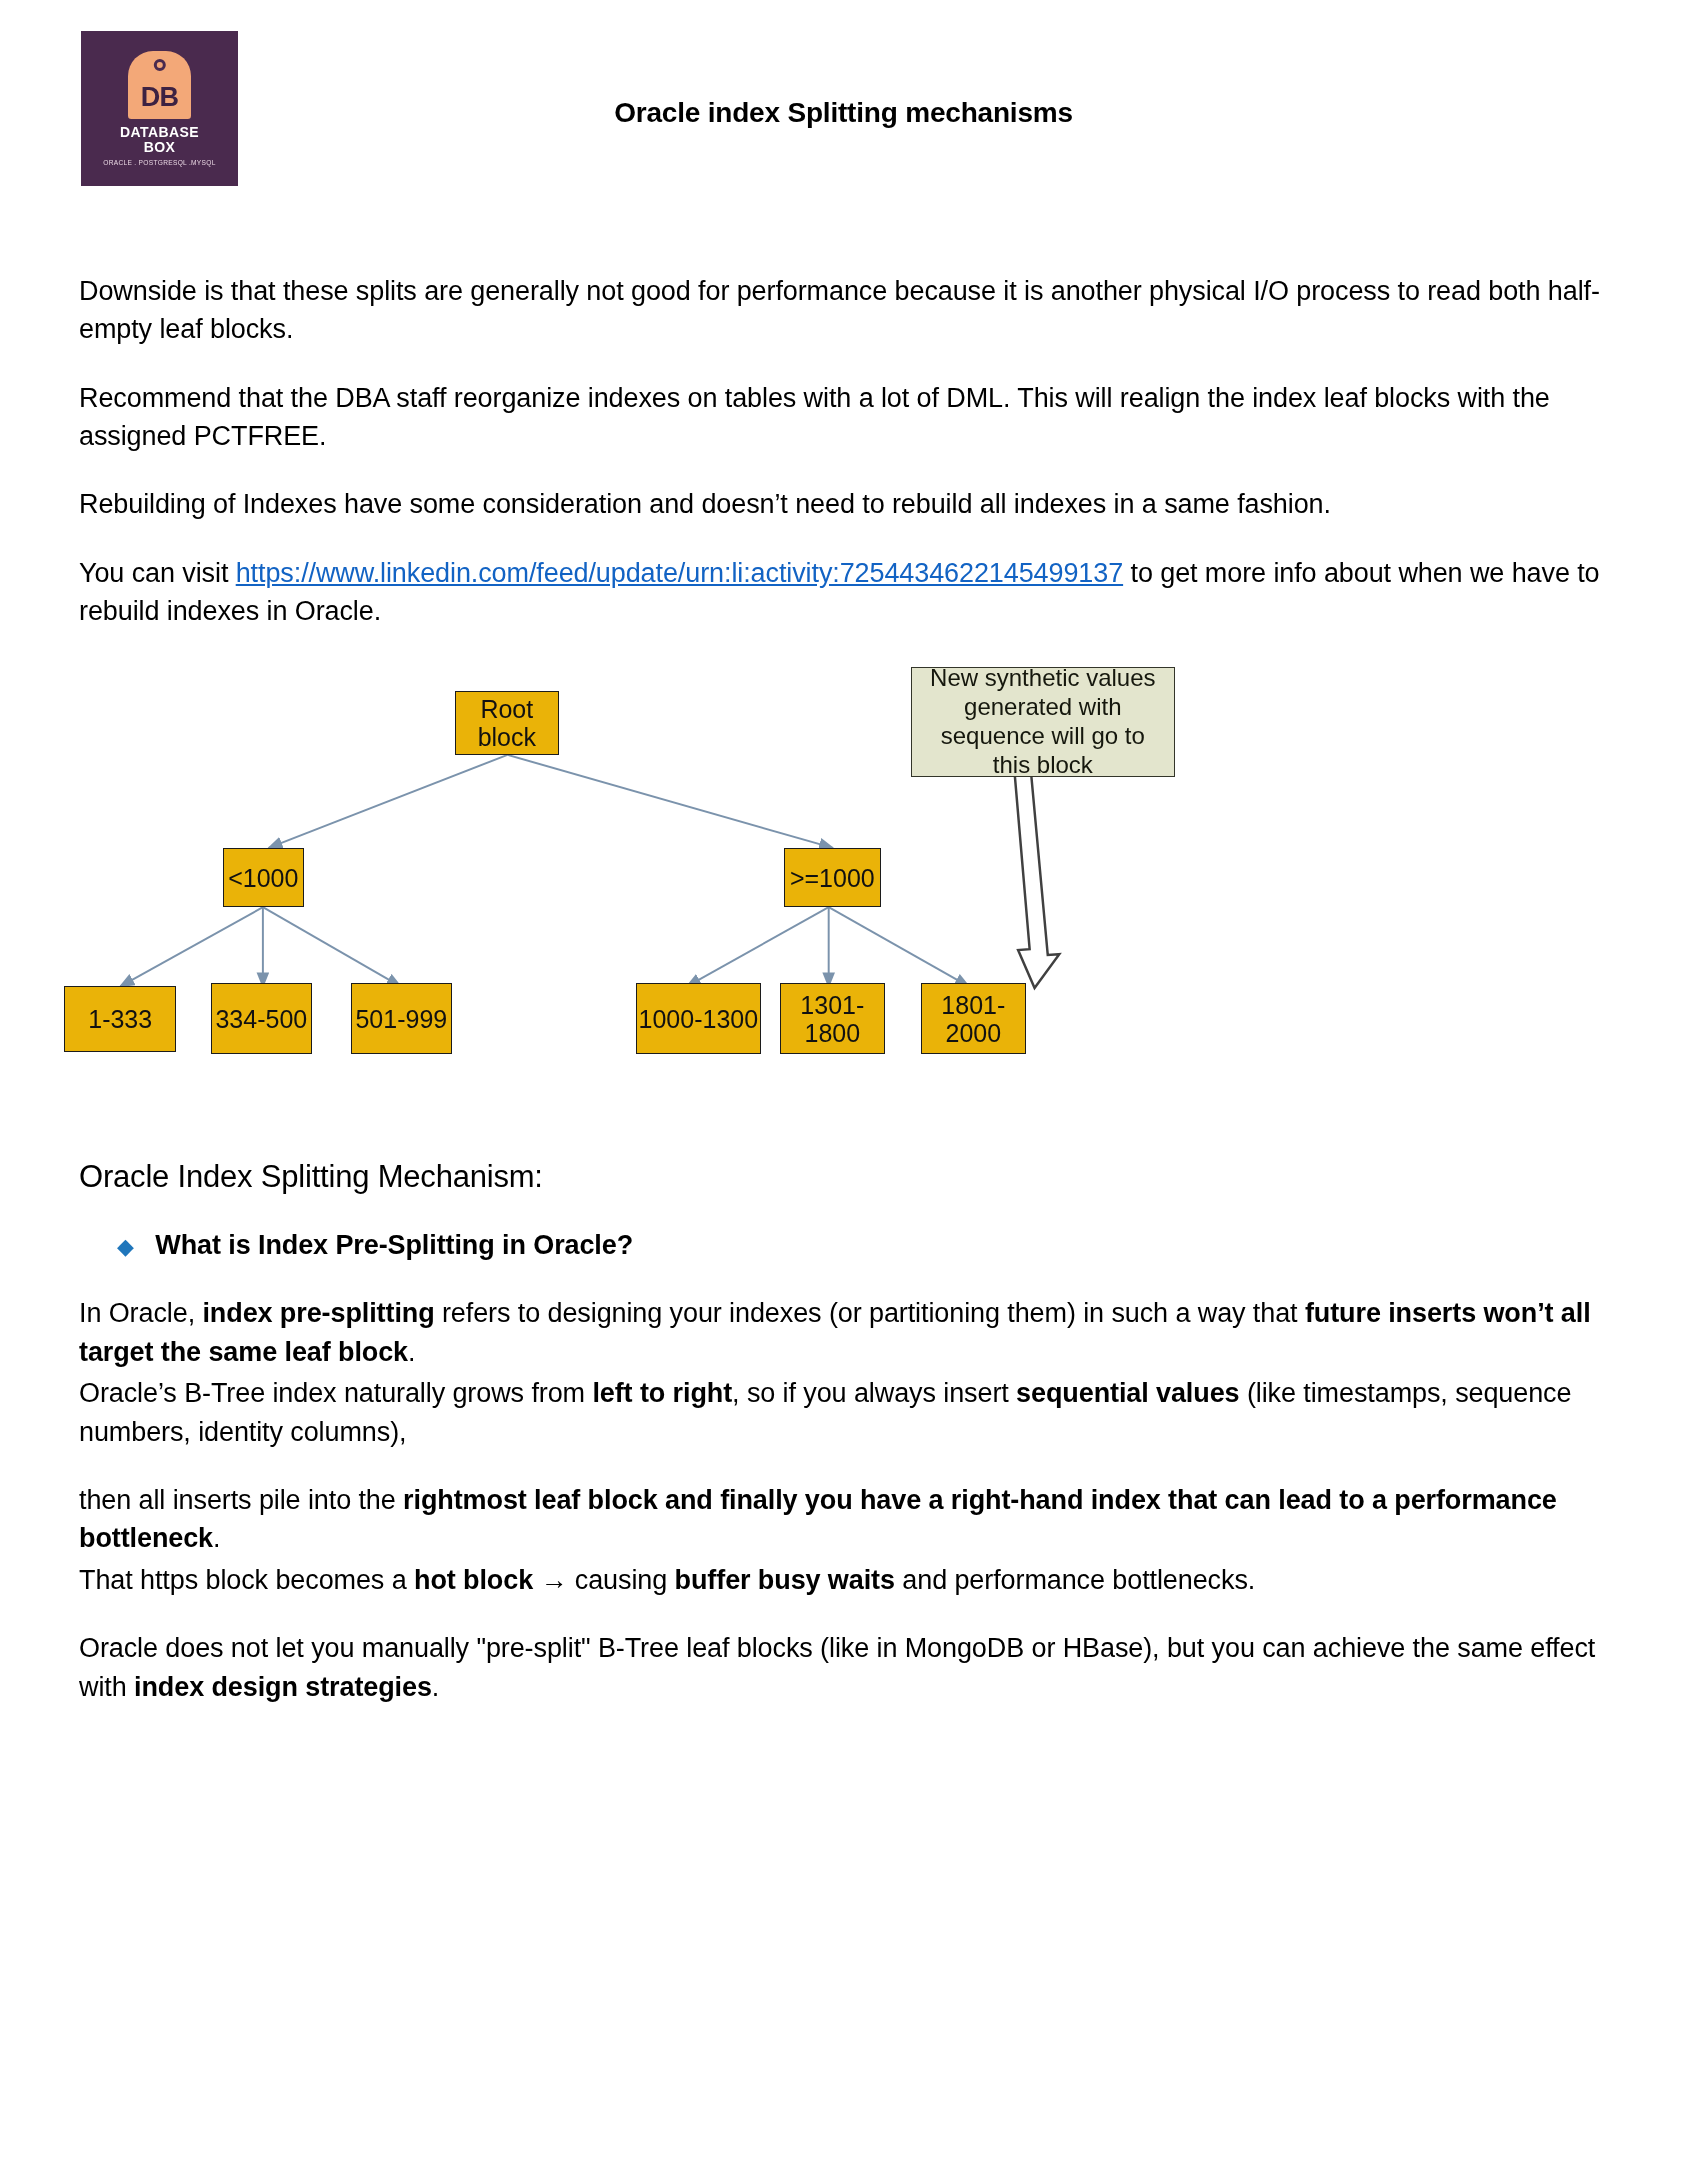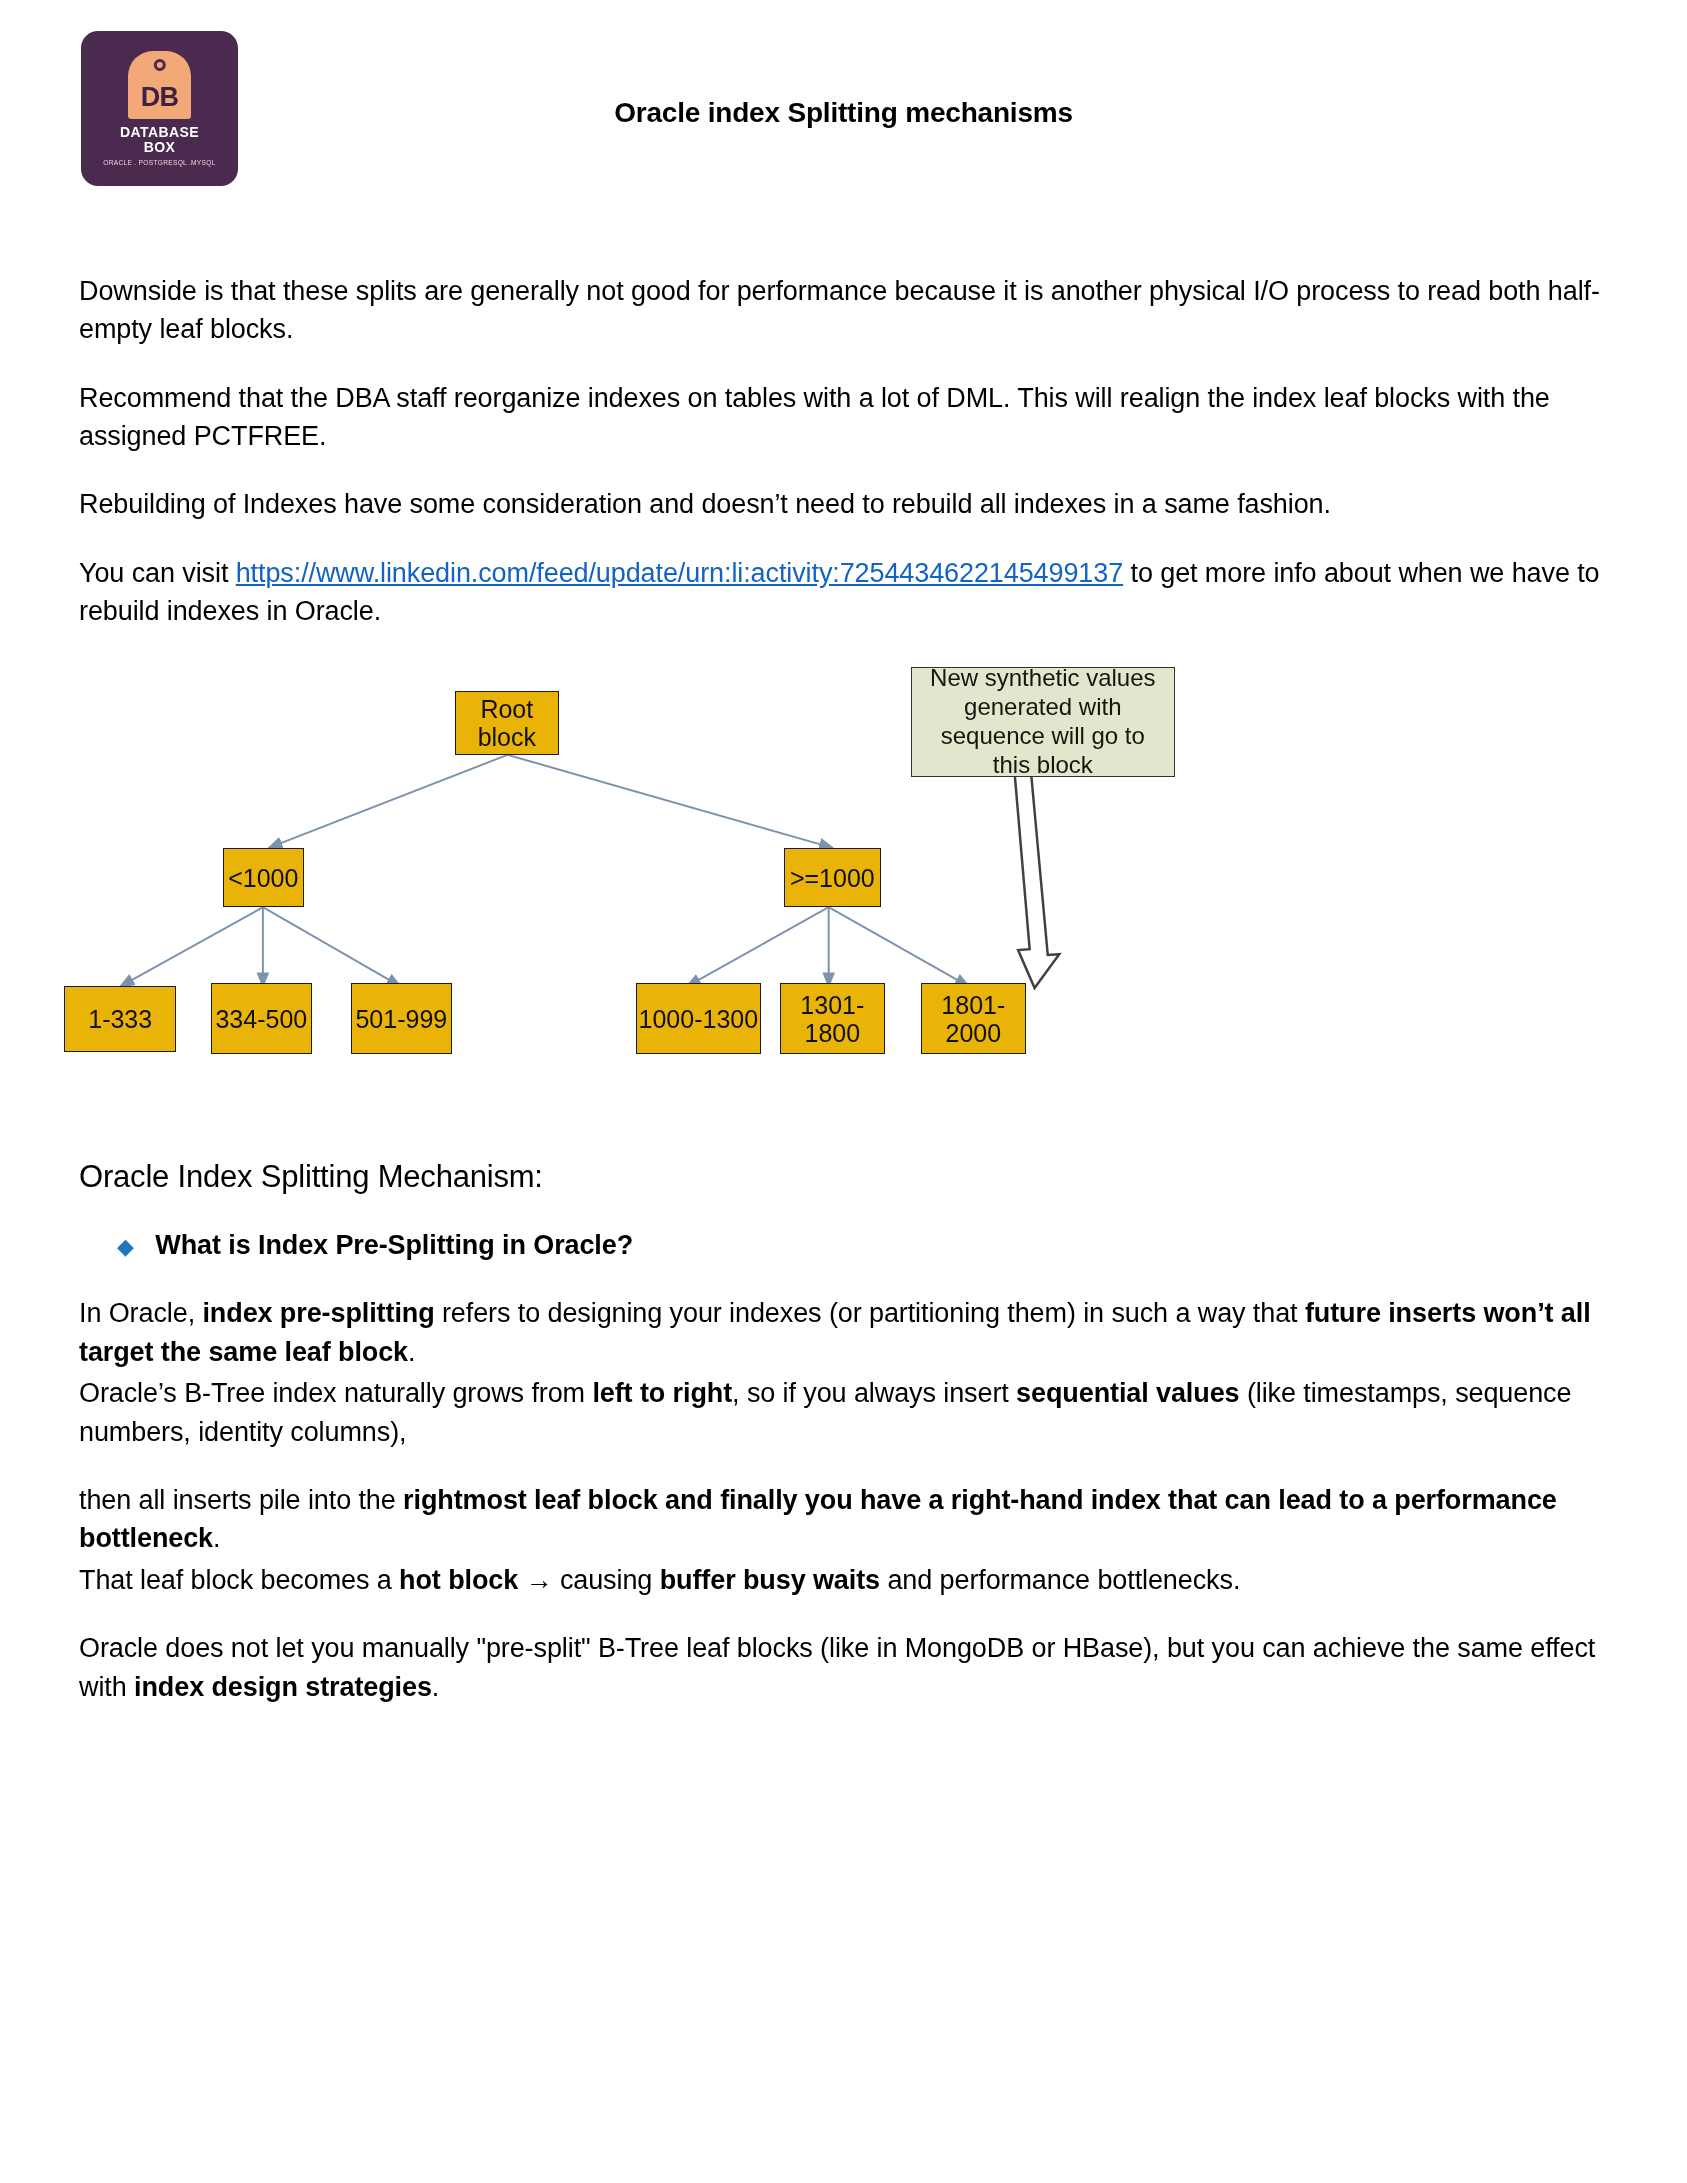--- a/index.html
+++ b/index.html
@@ -33,21 +33,20 @@
     left: 81px;
     top: 31px;
     width: 157px;
     height: 155px;
     background: #4a2a4e;
     display: flex;
     flex-direction: column;
     align-items: center;
     justify-content: center;
     overflow: hidden;
-    border-radius: 17px;
   }
   .logo-tag {
     position: relative;
     width: 63px;
     height: 68px;
     background: #f3a878;
     border-radius: 25px 25px 3.3px 3.3px;
     display: flex;
     align-items: flex-end;
     justify-content: center;
@@ -289,19 +288,19 @@
       <span class="bullet-diamond">◆</span>
       <span class="bullet-text">What is Index Pre-Splitting in Oracle?</span>
     </div>
 
     <p class="para tight"><span>In Oracle, </span><b>index pre-splitting</b><span> refers to designing your indexes (or partitioning them) in such a way that </span><b>future inserts won’t all target the same leaf block</b><span>.</span></p>
 
     <p class="para"><span>Oracle’s B-Tree index naturally grows from </span><b>left to right</b><span>, so if you always insert </span><b>sequential values</b><span> (like timestamps, sequence numbers, identity columns),</span></p>
 
     <p class="para tight"><span>then all inserts pile into the </span><b>rightmost leaf block and finally you have a right-hand index that can lead to a performance bottleneck</b><span>.</span></p>
 
-    <p class="para"><span>That leaf block becomes a </span><b>hot block</b><span> → causing </span><b>buffer busy waits</b><span> and performance bottlenecks.</span></p>
+    <p class="para"><span>That https block becomes a </span><b>hot block</b><span> → causing </span><b>buffer busy waits</b><span> and performance bottlenecks.</span></p>
 
     <p class="para"><span>Oracle does not let you manually "pre-split" B-Tree leaf blocks (like in MongoDB or HBase), but you can achieve the same effect with </span><b>index design strategies</b><span>.</span></p>
 
   </div>
 </div>
 
 
 </body></html>

